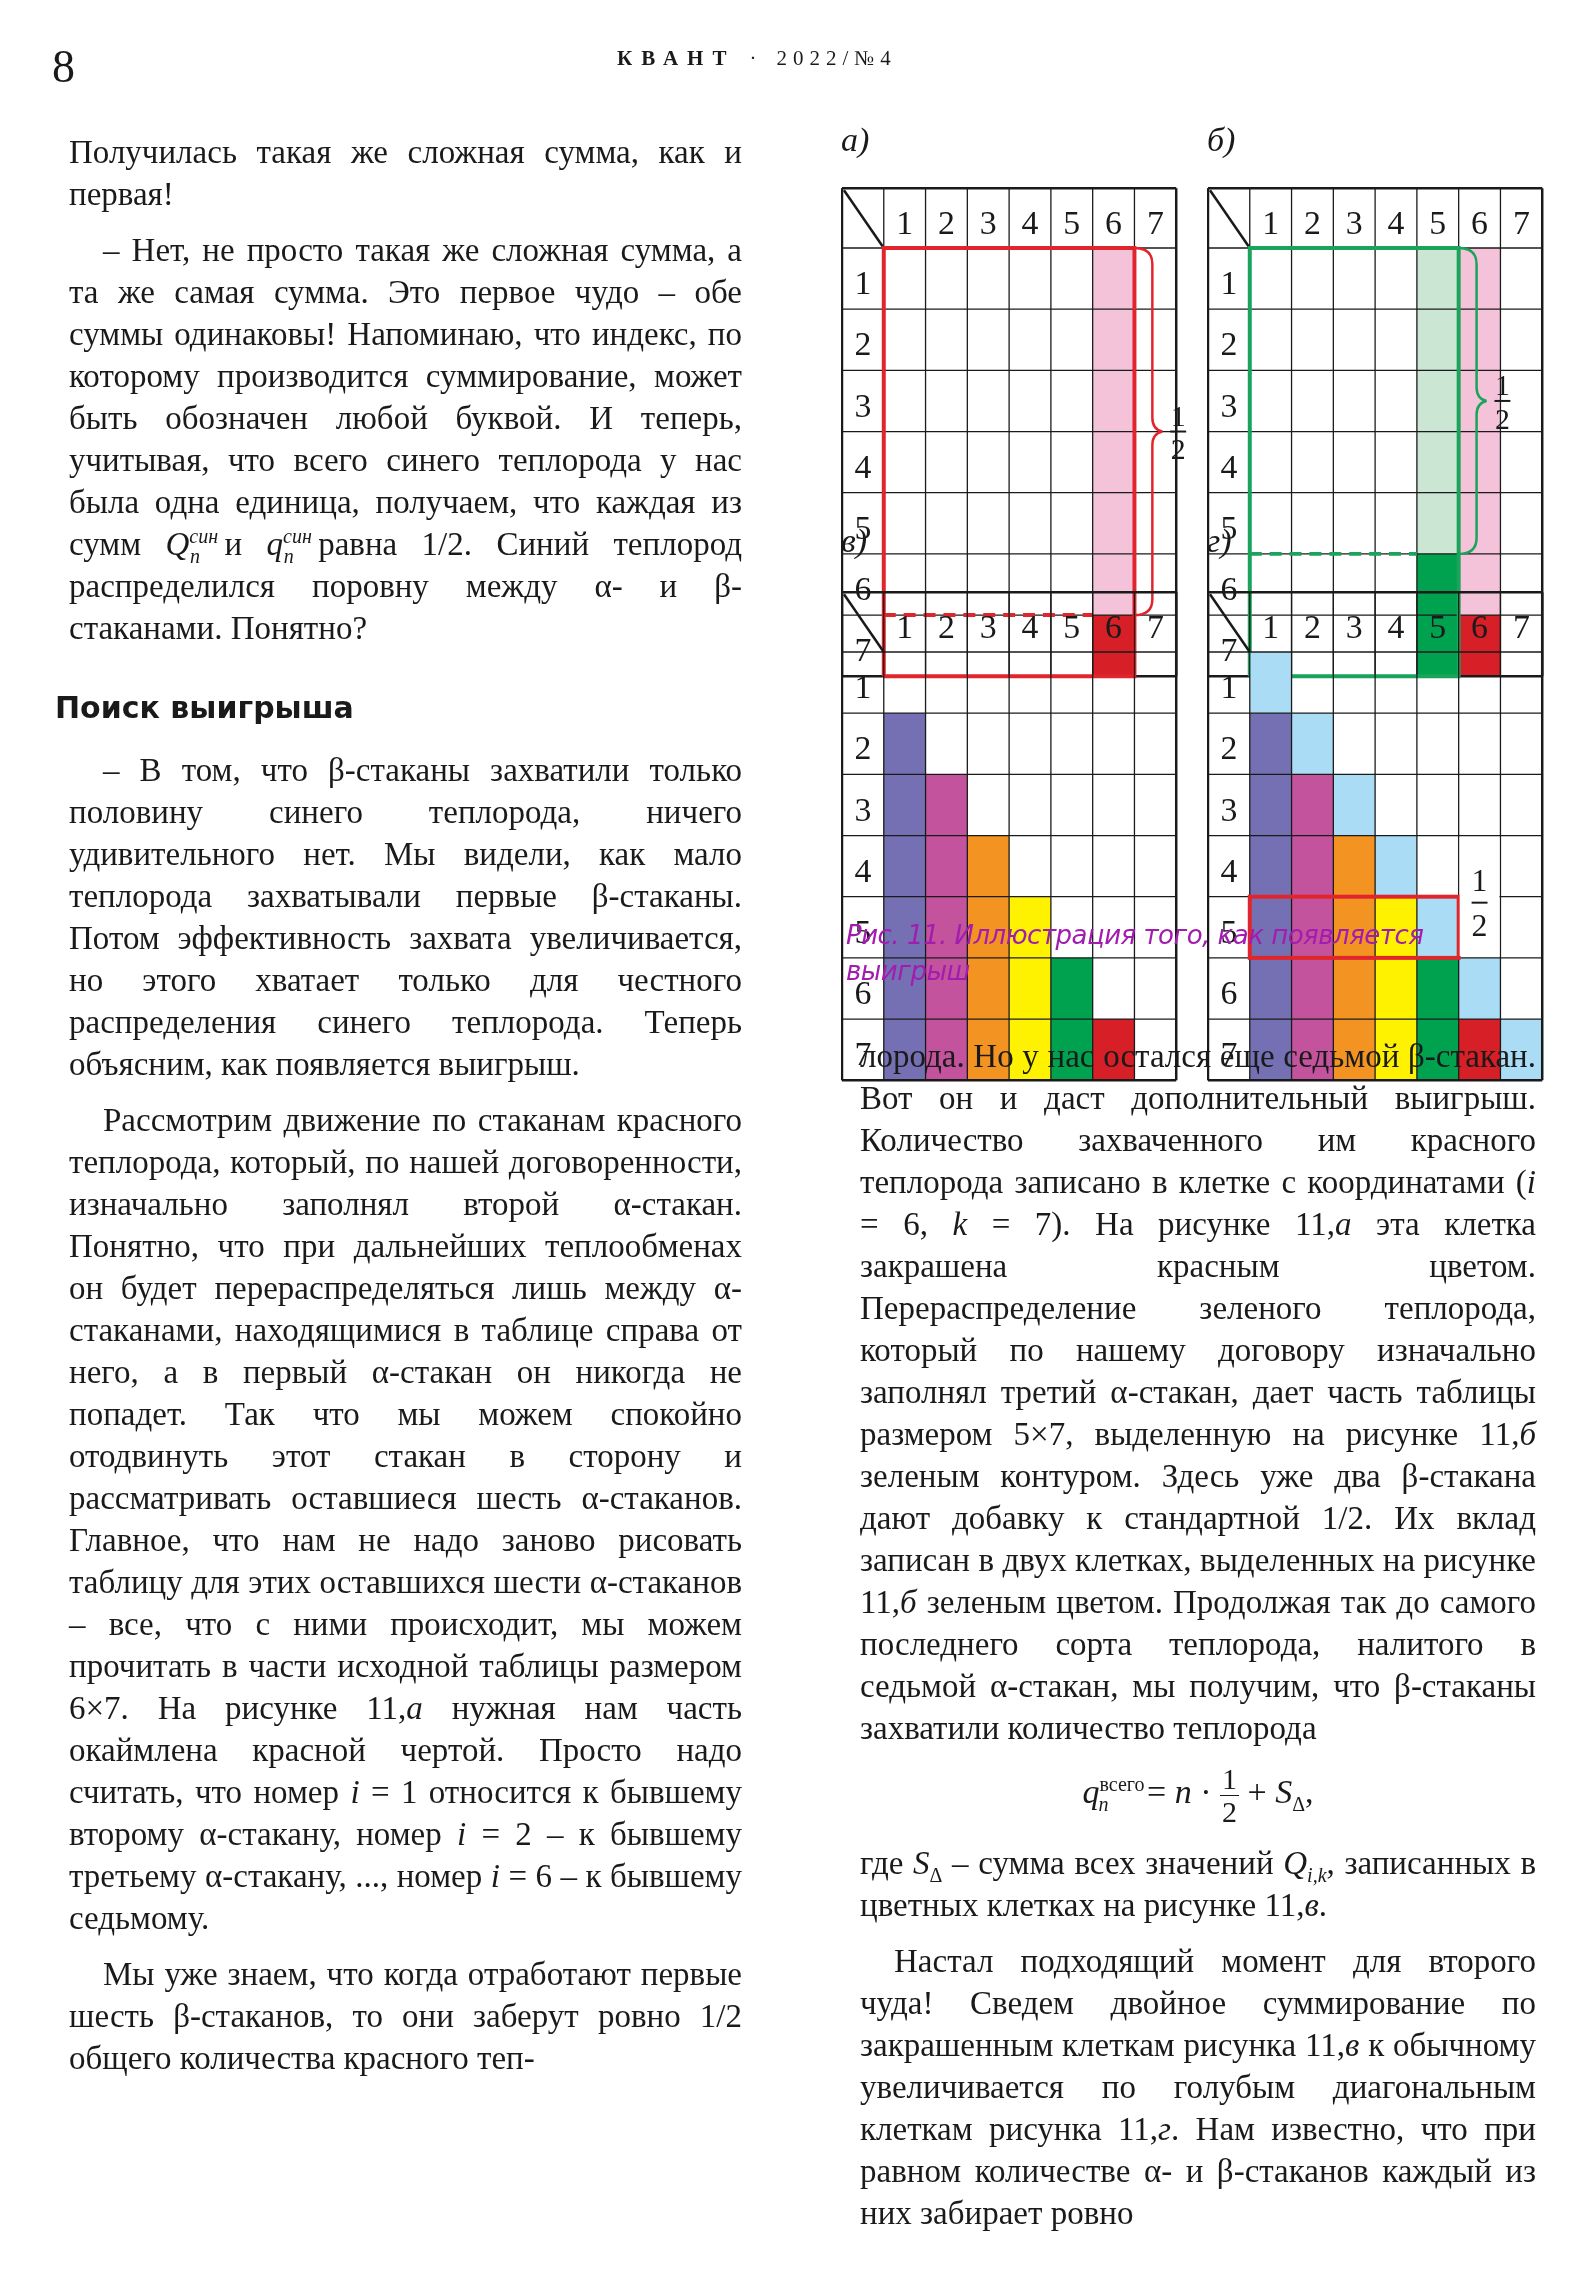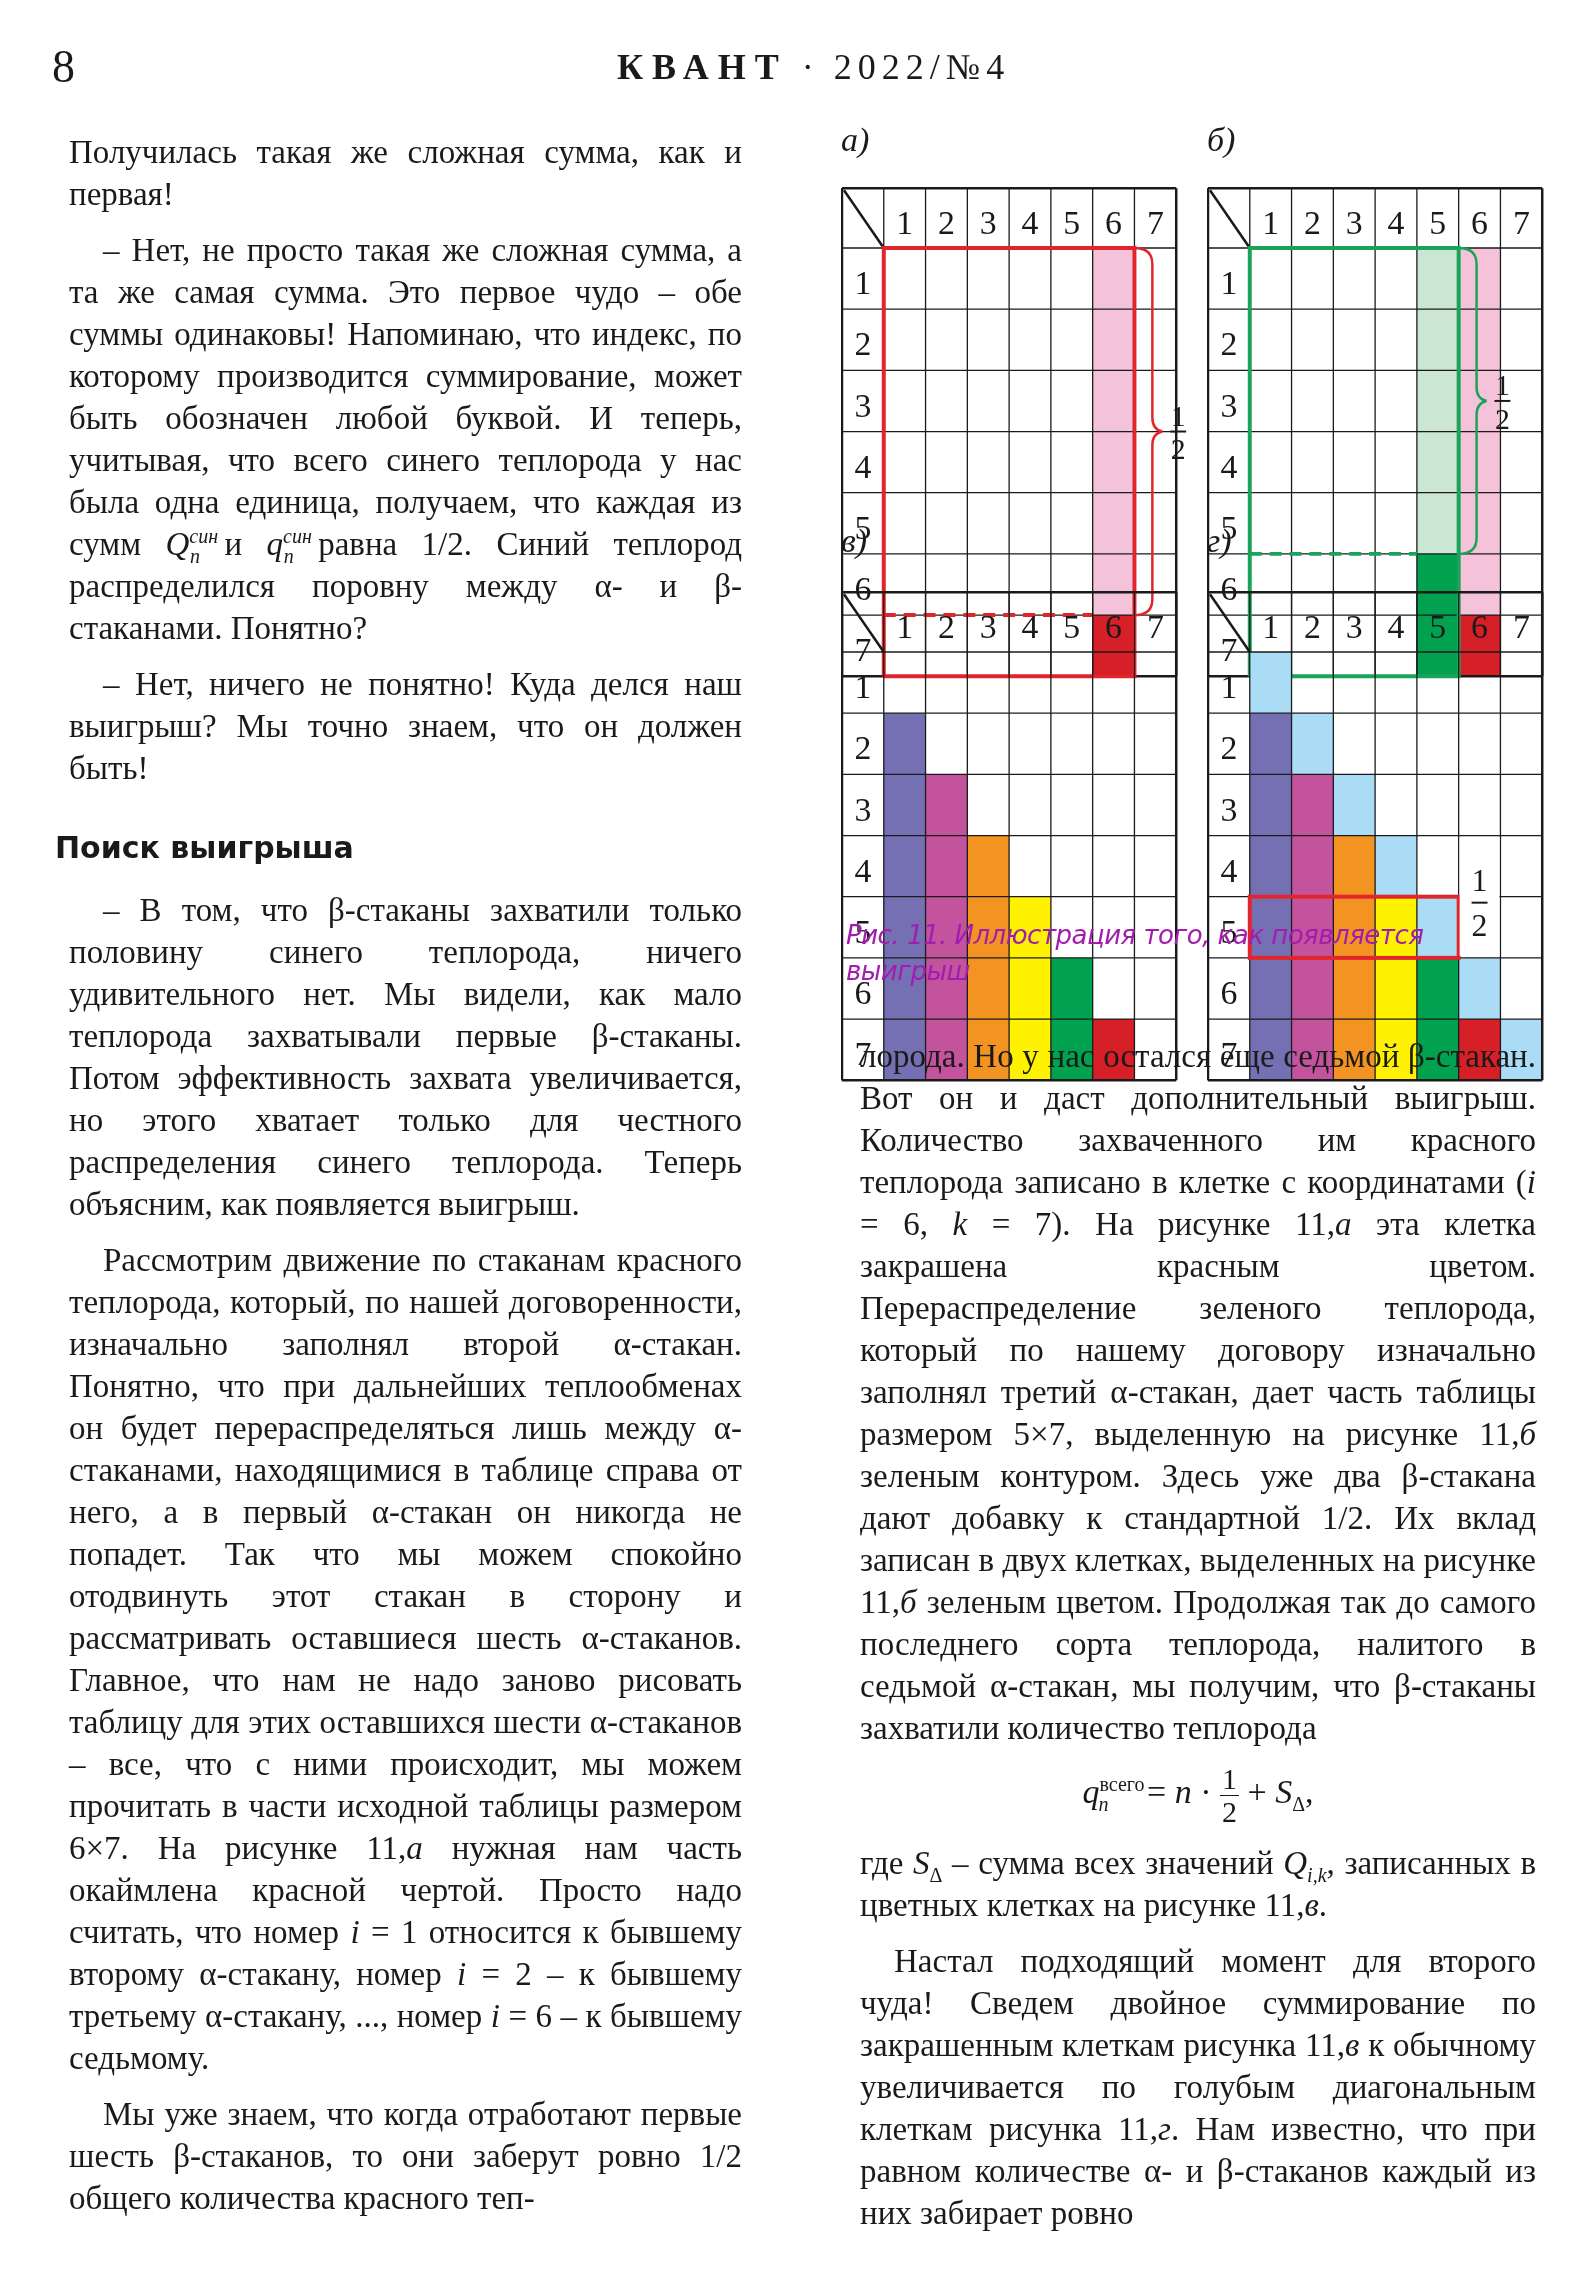--- a/index.html
+++ b/index.html
@@ -1,19 +1,19 @@
 <!DOCTYPE html>
 <html><head>
 <meta charset="utf-8">
 <style>
   html, body { margin:0; padding:0; background:#ffffff; }
   body { width:1592px; height:2289px; position:relative; overflow:hidden;
          font-family:"Liberation Serif", "DejaVu Serif", serif; color:#1a1a1a; }
   .pagenum { position:absolute; left:52px; top:40px; font-size:46px; }
-  .running-head { position:absolute; left:617px; top:46px; font-size:36px; letter-spacing:6px; }
+  .running-head { position:absolute; left:617px; top:46px; font-size:21px; letter-spacing:6px; }
   .running-head .mag { font-weight:bold; letter-spacing:9px; }
   .running-head .dot { margin:0 14px; }
   .col { position:absolute; font-size:33px; line-height:42px; text-align:justify; }
   .col p { margin:14px; }
   .col p.ind { text-indent:34px; }
   #left { left:55px; top:117px; width:701px; }
   #right-bottom { left:846px; top:1021px; width:704px; }
   .section-title { font-family:"DejaVu Sans", "Liberation Sans", sans-serif; font-weight:bold;
                    font-size:30px; text-align:left; margin:38px 0 20px 0; }
   .formula { text-align:center; margin:8px 0 6px 0; font-size:34px; line-height:40px; }
@@ -31,21 +31,20 @@
 <body>
 
 <div class="pagenum">8</div>
 <div class="running-head">
   <span class="mag">КВАНТ</span><span class="dot">·</span><span>2022/№4</span>
 </div>
 
 <div class="col" id="left">
   <p>Получилась такая же сложная сумма, как и первая!</p>
   <p class="ind"><span>– Нет, не просто такая же сложная сумма, а та же самая сумма. Это первое чудо – обе суммы одинаковы! Напоминаю, что индекс, по которому производится суммирование, может быть обозначен любой буквой. И теперь, учитывая, что всего синего теплорода у нас была одна единица, получаем, что каждая из сумм </span><span class="math"><span>Q</span><sup>син</sup><sub style="margin-left:-28px">n</sub></span><span> и </span><span class="math"><span>q</span><sup>син</sup><sub style="margin-left:-28px">n</sub></span><span> равна 1/2. Синий теплород распределился поровну между α- и β-стаканами. Понятно?</span></p>
-  <p class="ind">– Нет, ничего не понятно! Куда делся наш выигрыш? Мы точно знаем, что он должен быть!</p>
   <div class="section-title">Поиск выигрыша</div>
   <p class="ind">– В том, что β-стаканы захватили только половину синего теплорода, ничего удивительного нет. Мы видели, как мало теплорода захватывали первые β-стаканы. Потом эффективность захвата увеличивается, но этого хватает только для честного распределения синего теплорода. Теперь объясним, как появляется выигрыш.</p>
   <p class="ind"><span>Рассмотрим движение по стаканам красного теплорода, который, по нашей договоренности, изначально заполнял второй α-стакан. Понятно, что при дальнейших теплообменах он будет перераспределяться лишь между α-стаканами, находящимися в таблице справа от него, а в первый α-стакан он никогда не попадет. Так что мы можем спокойно отодвинуть этот стакан в сторону и рассматривать оставшиеся шесть α-стаканов. Главное, что нам не надо заново рисовать таблицу для этих оставшихся шести α-стаканов – все, что с ними происходит, мы можем прочитать в части исходной таблицы размером 6×7. На рисунке 11,</span><span class="math">а</span><span> нужная нам часть окаймлена красной чертой. Просто надо считать, что номер </span><span class="math">i</span><span> = 1 относится к бывшему второму α-стакану, номер </span><span class="math">i</span><span> = 2 – к бывшему третьему α-стакану, ..., номер </span><span class="math">i</span><span> = 6 – к бывшему седьмому.</span></p>
   <p class="ind">Мы уже знаем, что когда отработают первые шесть β-стаканов, то они заберут ровно 1/2 общего количества красного теп-</p>
 </div>
 
 <div class="figlabel" style="left:841px; top:121px;">а)</div>
 <div class="figlabel" style="left:1207px; top:121px;">б)</div>
 <div class="figlabel" style="left:841px; top:522px;">в)</div>
 <div class="figlabel" style="left:1207px; top:522px;">г)</div>

